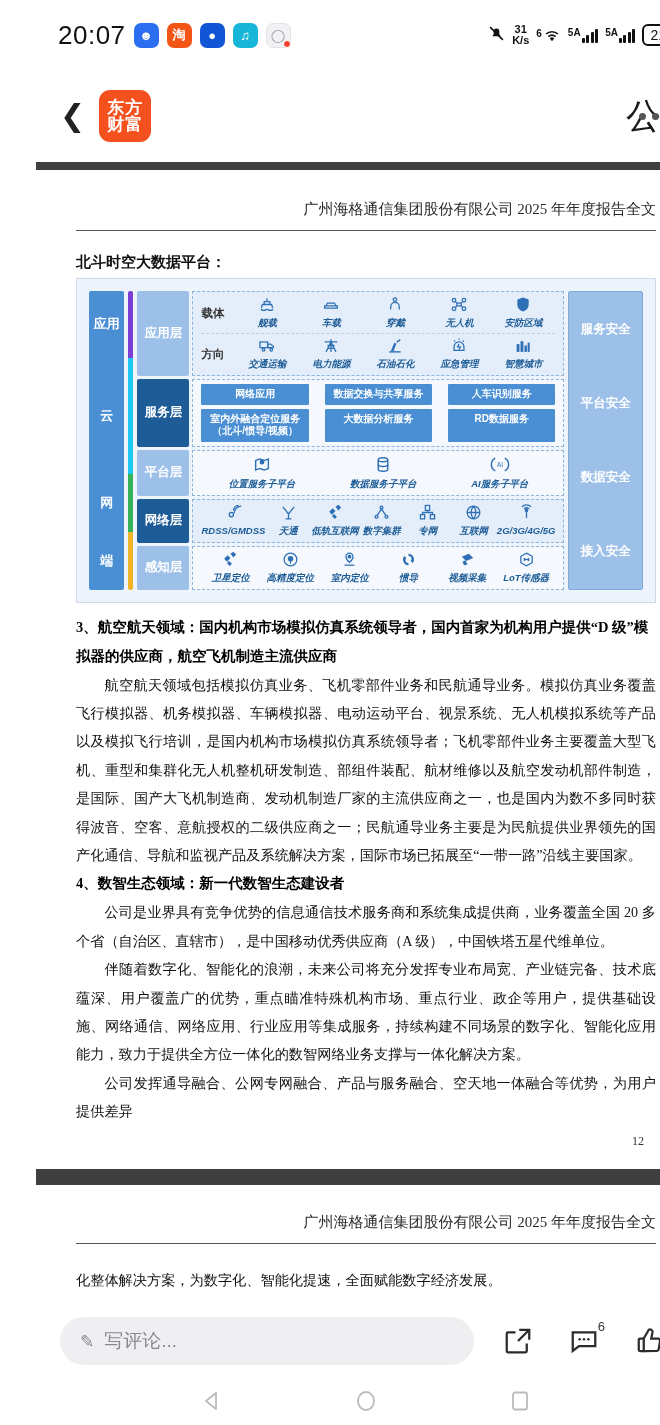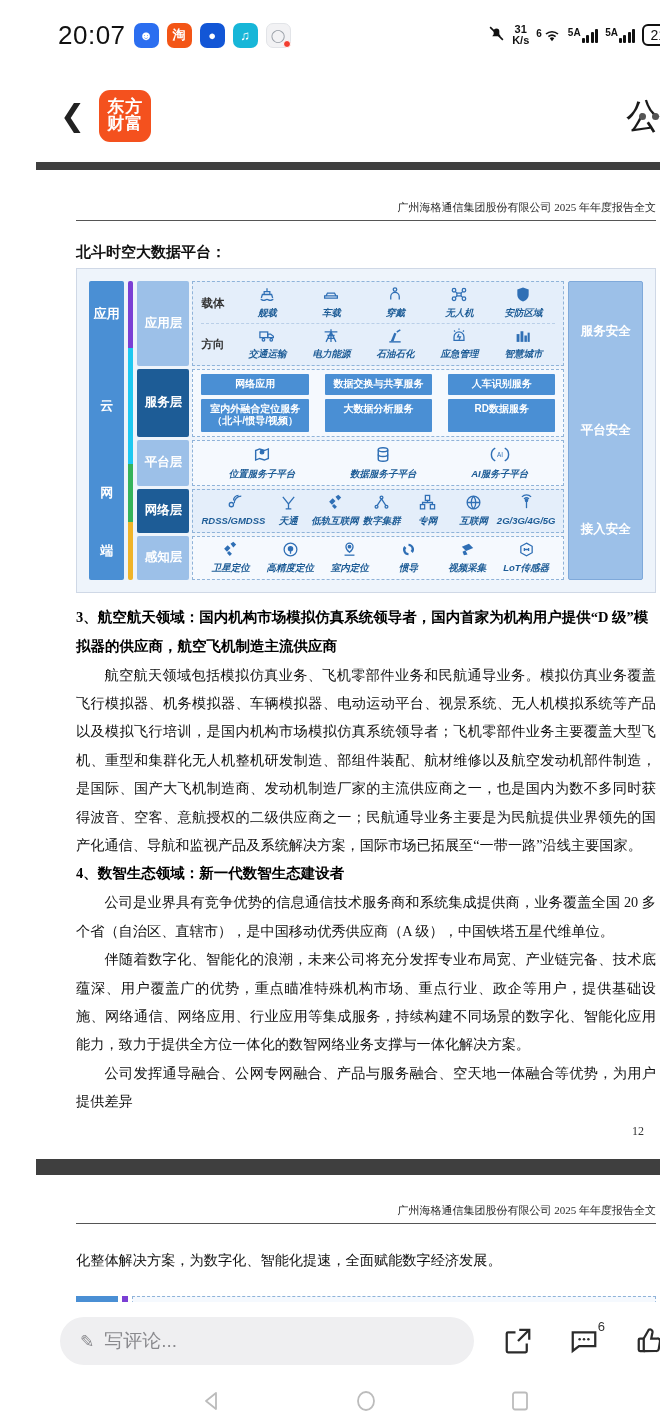--- a/index.html
+++ b/index.html
@@ -43,34 +43,34 @@
                 height:8px; background:#111; border-radius:0 2px 2px 0;}
 
   
   .appbar { height:92px; background:#fff; display:flex; align-items:center;
             padding:0 24px; position:relative; }
   .back-ico { font-size:30px; color:#222; line-height:1; cursor:pointer; }
   .logo { width:52px; height:52px; border-radius:11px; background:#f4511e;
           margin-left:14px; color:#fff; display:flex; flex-direction:column;
           align-items:center; justify-content:center; line-height:1.0;
           font-size:17px; font-weight:700; letter-spacing:1px;
-          font-family:Liberation Mono, monospace; }
+          font-family:Liberation Sans, sans-serif; }
   .appbar-title { position:absolute; left:0; right:0; text-align:right;
                   font-size:35px; color:#1a1a1a; font-weight:500;
                   pointer-events:none; }
   .dots { margin-left:auto; display:flex; gap:6px; z-index:2; }
   .dots span { width:7px; height:7px; border-radius:50%; background:#555; }
 
   .divider-bar { height:8px; background:#3f3f3f; }
 
   
   .docwrap { height: 1137px; background:#e9e9e9; overflow:hidden; position:relative;}
   .page { background:#fff; width:660px; padding: 30px 40px 0 40px; position:relative; }
   .page-hdr { text-align:right; font-family:"Liberation Serif", serif;
-              font-size:11px; color:#2a2a2a; padding-bottom:5px;
+              font-size:15px; color:#2a2a2a; padding-bottom:11px;
               border-bottom:1.5px solid #555; margin-bottom:22px; }
   .sec-title { font-family:"Liberation Serif", serif; font-size:15px;
                font-weight:700; color:#111; margin:10px 0 6px 0; }
 
   
   .diagram { border:1px solid #cfd8e6; background:#eef4fb; padding:12px;
              display:flex; gap:4px; margin-bottom:10px; }
   .dg-left { width:42px; background:#4a8fd4; display:flex; flex-direction:column;
              color:#fff; font-size:13px; font-weight:700; border-radius:2px; }
   .dg-left div { flex:1; display:flex; align-items:center; justify-content:center; }
@@ -507,20 +507,21 @@
                 </div>
               </div>
             </div>
           </div>
 
         </div>
 
         <div class="dg-right">
           <div>服务安全</div>
           <div>平台安全</div>
+          <div>数据安全</div>
           <div>接入安全</div>
         </div>
       </div>
 
       <div class="bold-h">3、航空航天领域：国内机构市场模拟仿真系统领导者，国内首家为机构用户提供“D 级”模拟器的供应商，航空飞机制造主流供应商</div>
       <div class="para">航空航天领域包括模拟仿真业务、飞机零部件业务和民航通导业务。模拟仿真业务覆盖飞行模拟器、机务模拟器、车辆模拟器、电动运动平台、视景系统、无人机模拟系统等产品以及模拟飞行培训，是国内机构市场模拟仿真系统领导者；飞机零部件业务主要覆盖大型飞机、重型和集群化无人机整机研发制造、部组件装配、航材维修以及航空发动机部件制造，是国际、国产大飞机制造商、发动机制造厂家的主流供应商之一，也是国内为数不多同时获得波音、空客、意航授权的二级供应商之一；民航通导业务主要是为民航提供业界领先的国产化通信、导航和监视产品及系统解决方案，国际市场已拓展至“一带一路”沿线主要国家。</div>
 
       <div class="bold-h">4、数智生态领域：新一代数智生态建设者</div>
       <div class="para">公司是业界具有竞争优势的信息通信技术服务商和系统集成提供商，业务覆盖全国 20 多个省（自治区、直辖市），是中国移动优秀供应商（A 级），中国铁塔五星代维单位。</div>
       <div class="para">伴随着数字化、智能化的浪潮，未来公司将充分发挥专业布局宽、产业链完备、技术底蕴深、用户覆盖广的优势，重点瞄准特殊机构市场、重点行业、政企等用户，提供基础设施、网络通信、网络应用、行业应用等集成服务，持续构建不同场景的数字化、智能化应用能力，致力于提供全方位一体化的数智网络业务支撑与一体化解决方案。</div>

